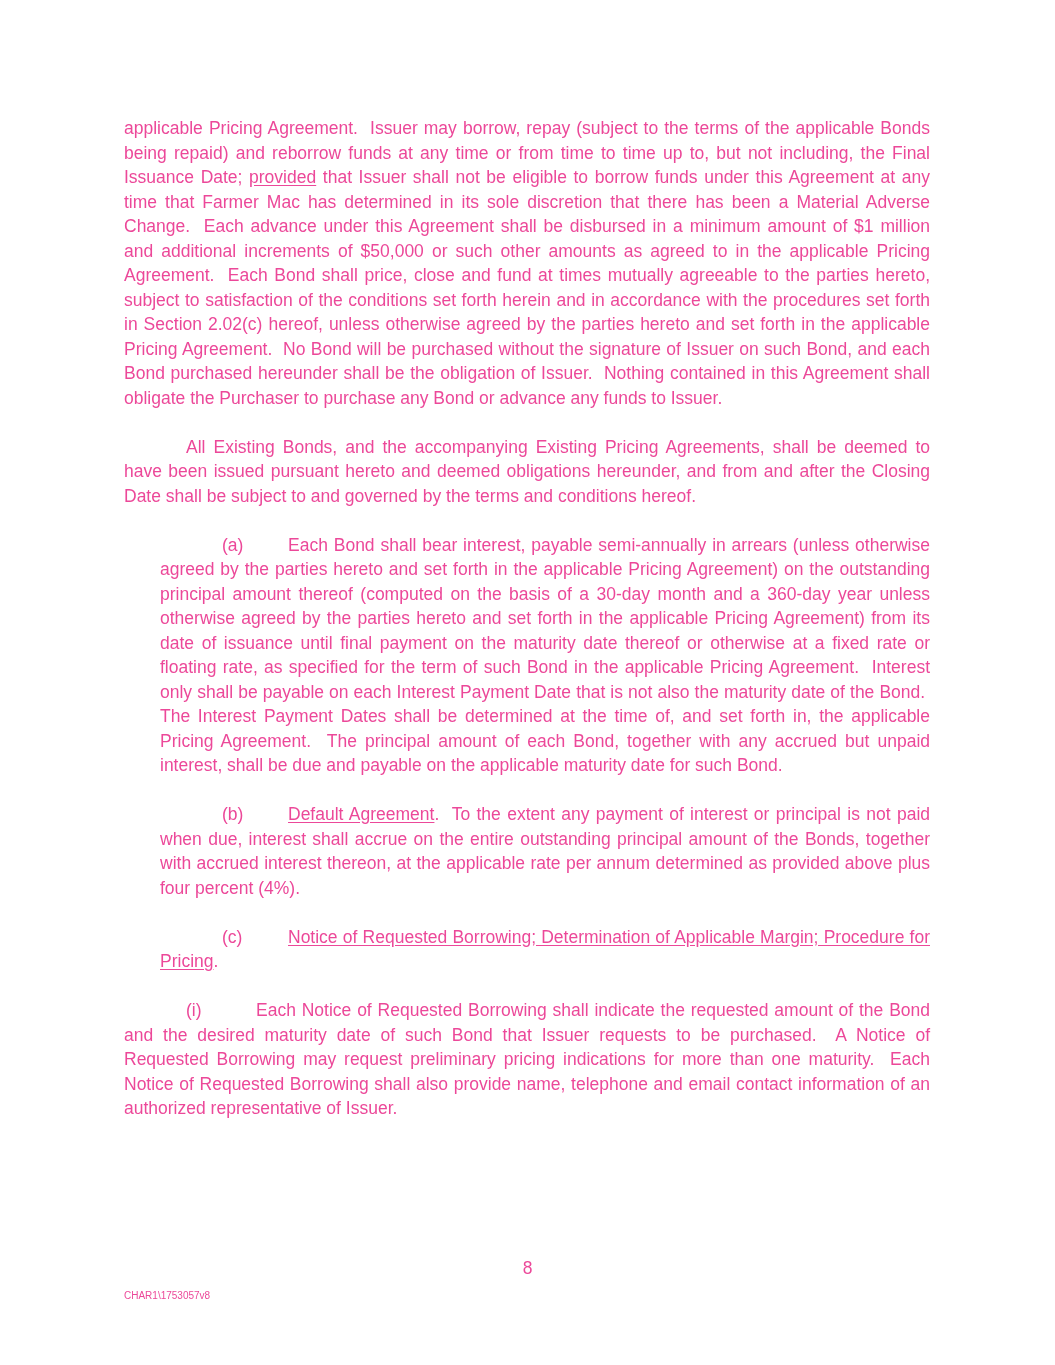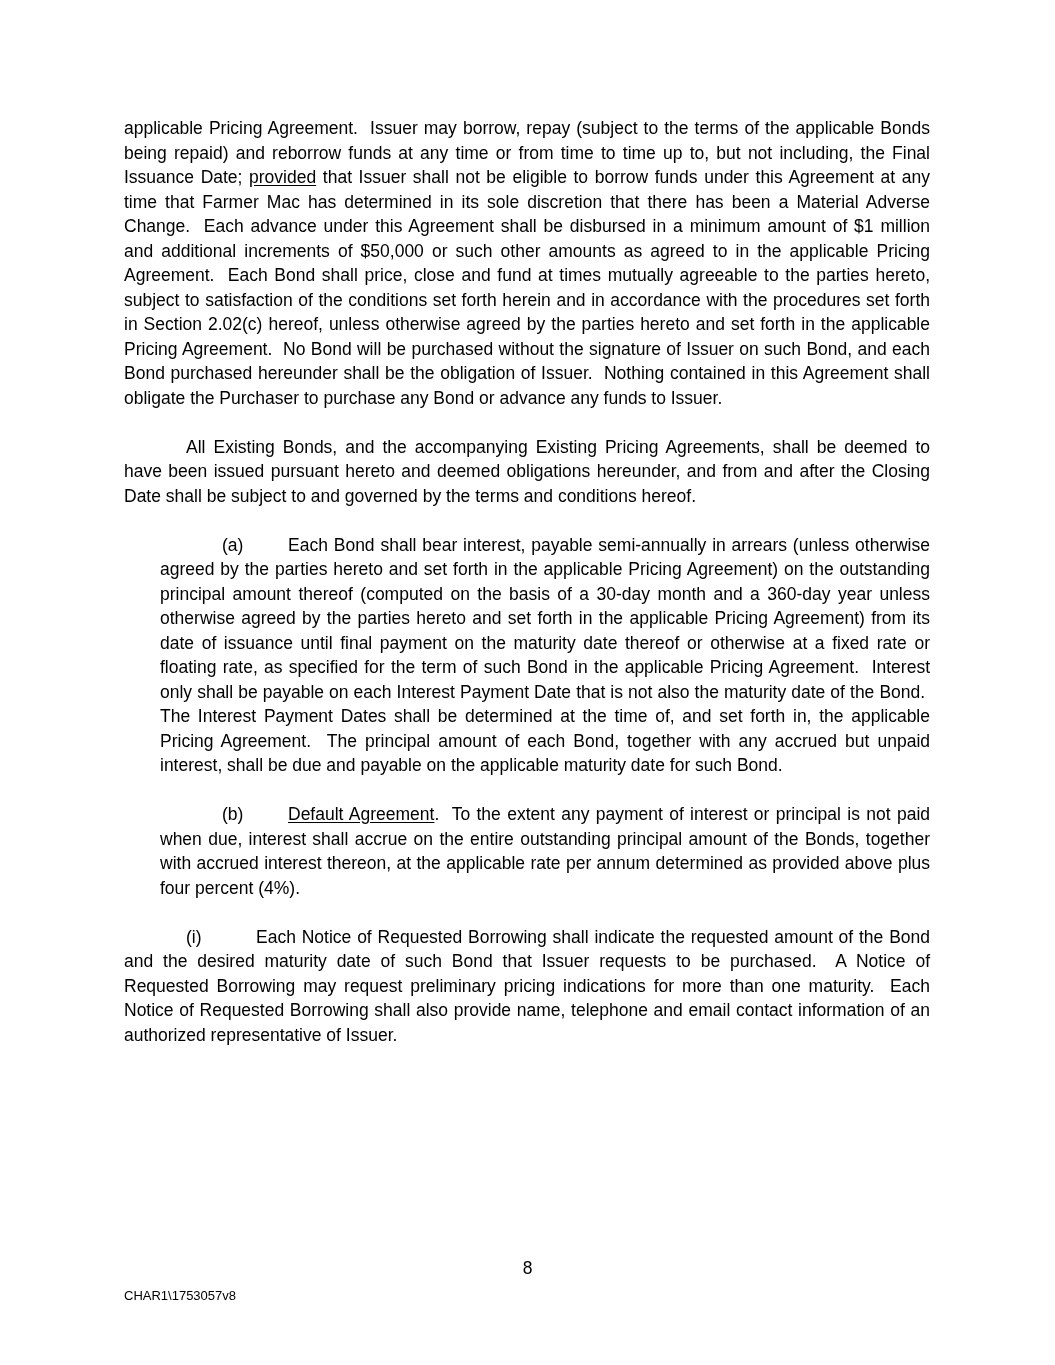--- a/index.html
+++ b/index.html
@@ -6,21 +6,21 @@
     margin: 0;
     padding: 0;
     background: #ffffff;
   }
   .page {
     position: relative;
     width: 1055px;
     height: 1365px;
     box-sizing: border-box;
     background: #ffffff;
-    color: #000000;
+    color: #ec4899;
     font-family: "Liberation Sans", "DejaVu Sans", sans-serif;
     font-size: 17.5px;
     line-height: 24.5px;
     text-align: justify;
     padding: 116px 125px 0 124px;
     overflow: hidden;
   }
   .para { margin: 0 0 24.5px 0; }
   .indent { text-indent: 62px; }
   .level1 { margin-left: 36px; text-indent: 62px; }
@@ -34,40 +34,41 @@
     top: 1256px;
     left: 0;
     width: 100%;
     text-align: center;
     text-indent: 0;
   }
   .doc-id {
     position: absolute;
     top: 1288px;
     left: 124px;
-    font-size: 13px;
+    font-size: 10px;
     line-height: 16px;
     text-align: left;
     text-indent: 0;
   }
 </style>
 </head>
 <body>
 
 <div class="page">
 
   <p class="para"><span>applicable Pricing Agreement.&nbsp; Issuer may borrow, repay (subject to the terms of the applicable Bonds being repaid) and reborrow funds at any time or from time to time up to, but not including, the Final Issuance Date; </span><span class="u">provided</span><span> that Issuer shall not be eligible to borrow funds under this Agreement at any time that Farmer Mac has determined in its sole discretion that there has been a Material Adverse Change.&nbsp; Each advance under this Agreement shall be disbursed in a minimum amount of $1 million and additional increments of $50,000 or such other amounts as agreed to in the applicable Pricing Agreement.&nbsp; Each Bond shall price, close and fund at times mutually agreeable to the parties hereto, subject to satisfaction of the conditions set forth herein and in accordance with the procedures set forth in Section 2.02(c) hereof, unless otherwise agreed by the parties hereto and set forth in the applicable Pricing Agreement.&nbsp; No Bond will be purchased without the signature of Issuer on such Bond, and each Bond purchased hereunder shall be the obligation of Issuer.&nbsp; Nothing contained in this Agreement shall obligate the Purchaser to purchase any Bond or advance any funds to Issuer.</span></p>
 
   <p class="para indent"><span>All Existing Bonds, and the accompanying Existing Pricing Agreements, shall be deemed to have been issued pursuant hereto and deemed obligations hereunder, and from and after the Closing Date shall be subject to and governed by the terms and conditions hereof.</span></p>
 
 
   <p class="para level1"><span class="tag">(a)</span><span>Each Bond shall bear interest, payable semi-annually in arrears (unless otherwise agreed by the parties hereto and set forth in the applicable Pricing Agreement) on the outstanding principal amount thereof (computed on the basis of a 30-day month and a 360-day year unless otherwise agreed by the parties hereto and set forth in the applicable Pricing Agreement) from its date of issuance until final payment on the maturity date thereof or otherwise at a fixed rate or floating rate, as specified for the term of such Bond in the applicable Pricing Agreement.&nbsp; Interest only shall be payable on each Interest Payment Date that is not also the maturity date of the Bond.&nbsp; The Interest Payment Dates shall be determined at the time of, and set forth in, the applicable Pricing Agreement.&nbsp; The principal amount of each Bond, together with any accrued but unpaid interest, shall be due and payable on the applicable maturity date for such Bond.</span></p>
 
   <p class="para level1"><span class="tag">(b)</span><span class="u">Default Agreement</span><span>.&nbsp; To the extent any payment of interest or principal is not paid when due, interest shall accrue on the entire outstanding principal amount of the Bonds, together with accrued interest thereon, at the applicable rate per annum determined as provided above plus four percent (4%).</span></p>
 
+  <p class="para level1"><span class="tag">(c)</span><span class="u">Notice of Requested Borrowing; Determination of Applicable Margin; Procedure for Pricing</span><span>.</span></p>
 
   <p class="para level2"><span class="tag2">(i)</span><span>Each Notice of Requested Borrowing shall indicate the requested amount of the Bond and the desired maturity date of such Bond that Issuer requests to be purchased.&nbsp; A Notice of Requested Borrowing may request preliminary pricing indications for more than one maturity.&nbsp; Each Notice of Requested Borrowing shall also provide name, telephone and email contact information of an authorized representative of Issuer.</span></p>
 
   <div class="page-number">8</div>
 
   <div class="doc-id">CHAR1\1753057v8</div>
 
 </div>
 
 </body></html>

